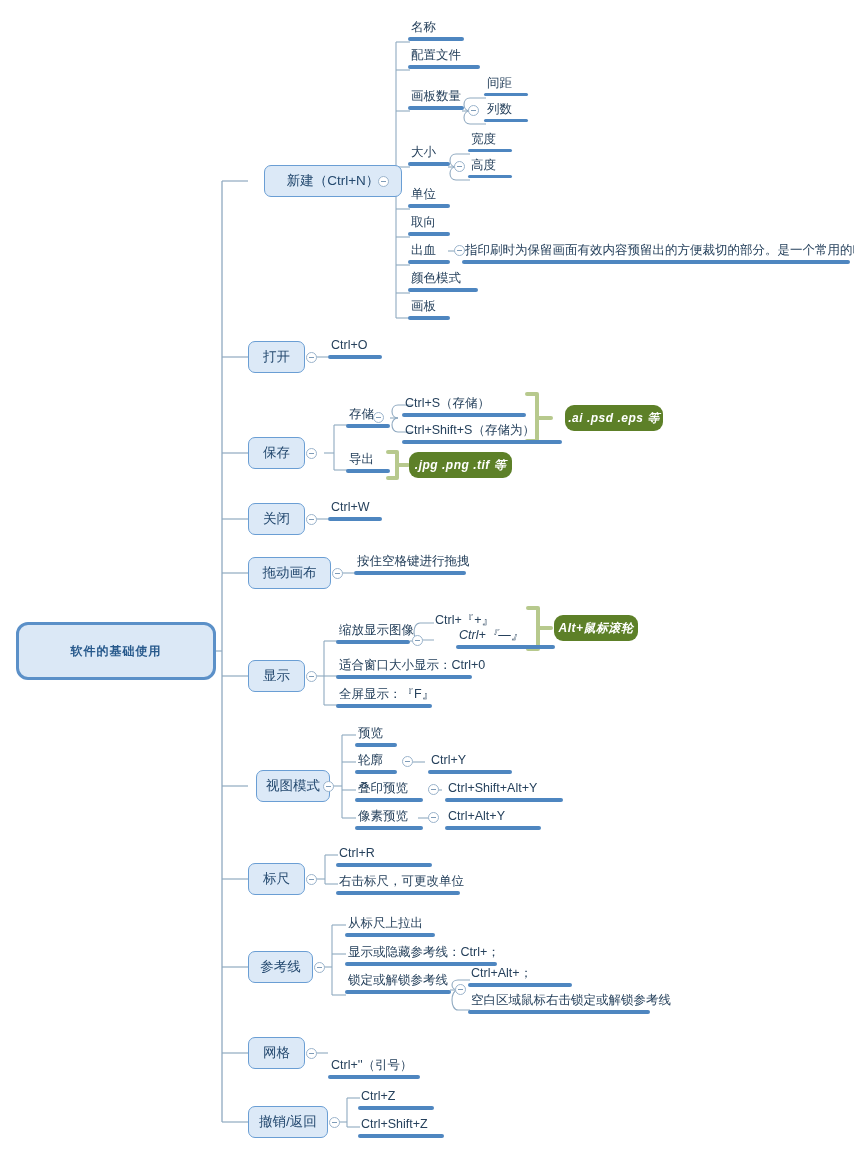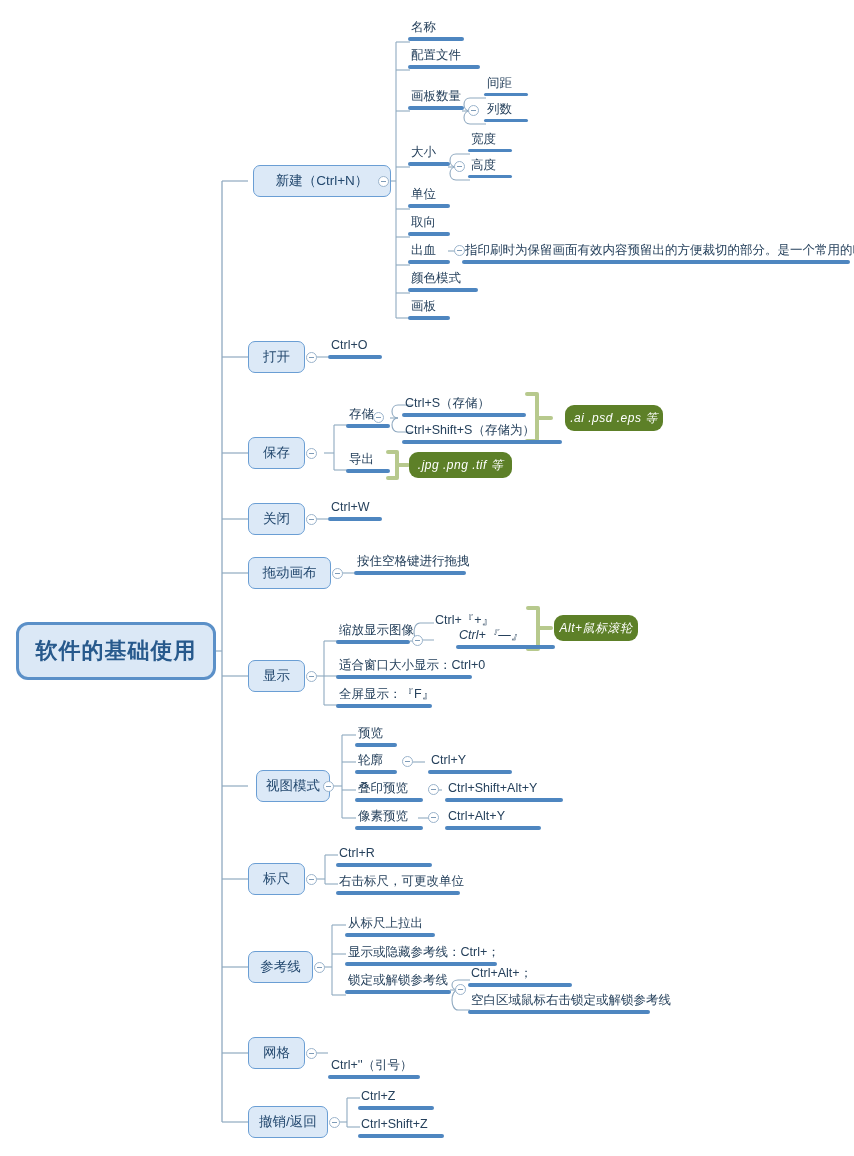--- a/index.html
+++ b/index.html
@@ -13,21 +13,21 @@
   svg.wires{position:absolute;left:0;top:0;width:854px;height:1156px;pointer-events:none;}
 
   
   .root-node{
     position:absolute;
     background:#dbe8f6;
     border:3px solid #5b90c8;
     border-radius:12px;
     box-sizing:border-box;
     display:flex;align-items:center;justify-content:center;
-    font-size:22px;font-weight:bold;color:#27598c;
+    font-size:12px;font-weight:bold;color:#27598c;
     letter-spacing:1px;
   }
 
   
   .l1-node{
     position:absolute;
     background:#dce9f7;
     border:1.6px solid #6a9ed4;
     border-radius:7px;
     box-sizing:border-box;
@@ -54,20 +54,21 @@
     background:#5d8028;
     border-radius:9px;
     color:#ffffff;
     font-style:italic;
     font-size:12px;
     display:flex;align-items:center;justify-content:center;
     white-space:nowrap;
     box-sizing:border-box;
     padding:0 0;
     letter-spacing:0.5px;
+    font-weight:bold;
   }
 
   
   .toggle{
     position:absolute;
     width:11px;height:11px;
     border:1px solid #9bb4cc;
     border-radius:50%;
     background:#ffffff;
     box-sizing:border-box;
@@ -208,21 +209,21 @@
       <path d="M388,452 L397,452 L397,478 L388,478"></path>
       <path d="M397,465 L408,465"></path>
 
       <path d="M528,608 L538,608 L538,649 L528,649"></path>
       <path d="M538,628 L551,628"></path>
     </g>
   </svg>
 
   <div class="root-node" style="left:16px;top:622px;width:200px;height:58px;">软件的基础使用</div>
 
-  <div class="l1-node" style="left:253px;top:165px;width:138px;height:32px;">新建（Ctrl+N）</div>
+  <div class="l1-node" style="left:264px;top:165px;width:138px;height:32px;">新建（Ctrl+N）</div>
   <div class="toggle" style="left:378px;top:176px;"></div>
 
   <div class="l1-node" style="left:248px;top:341px;width:57px;height:32px;">打开</div>
   <div class="toggle" style="left:306px;top:352px;"></div>
 
   <div class="l1-node" style="left:248px;top:437px;width:57px;height:32px;">保存</div>
   <div class="toggle" style="left:306px;top:448px;"></div>
 
   <div class="l1-node" style="left:248px;top:503px;width:57px;height:32px;">关闭</div>
   <div class="toggle" style="left:306px;top:514px;"></div>

